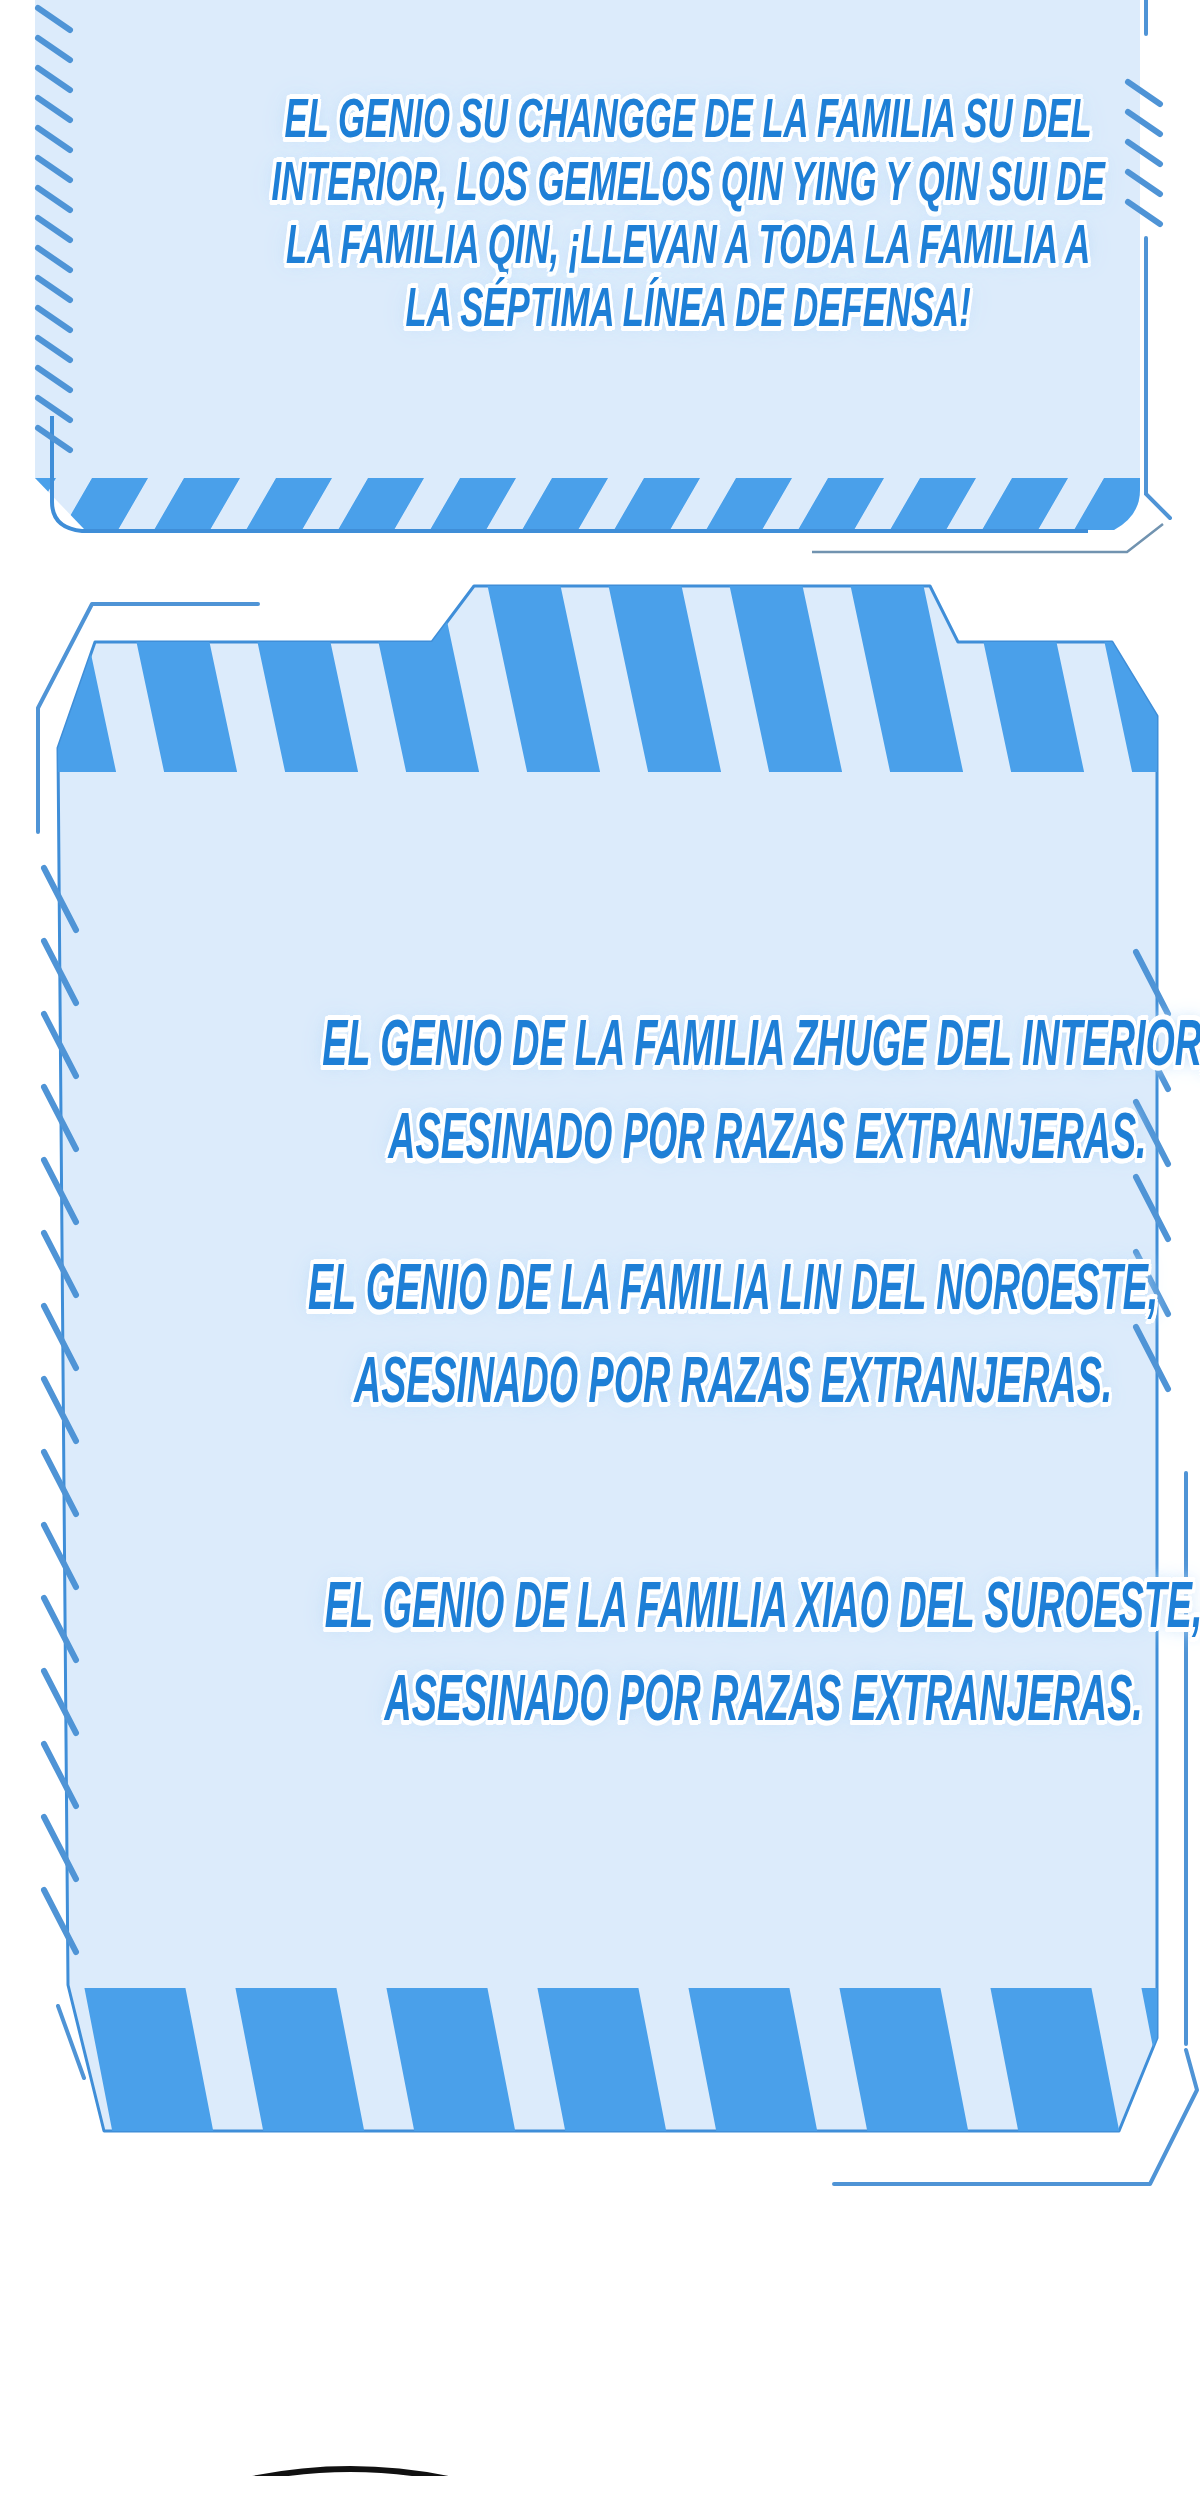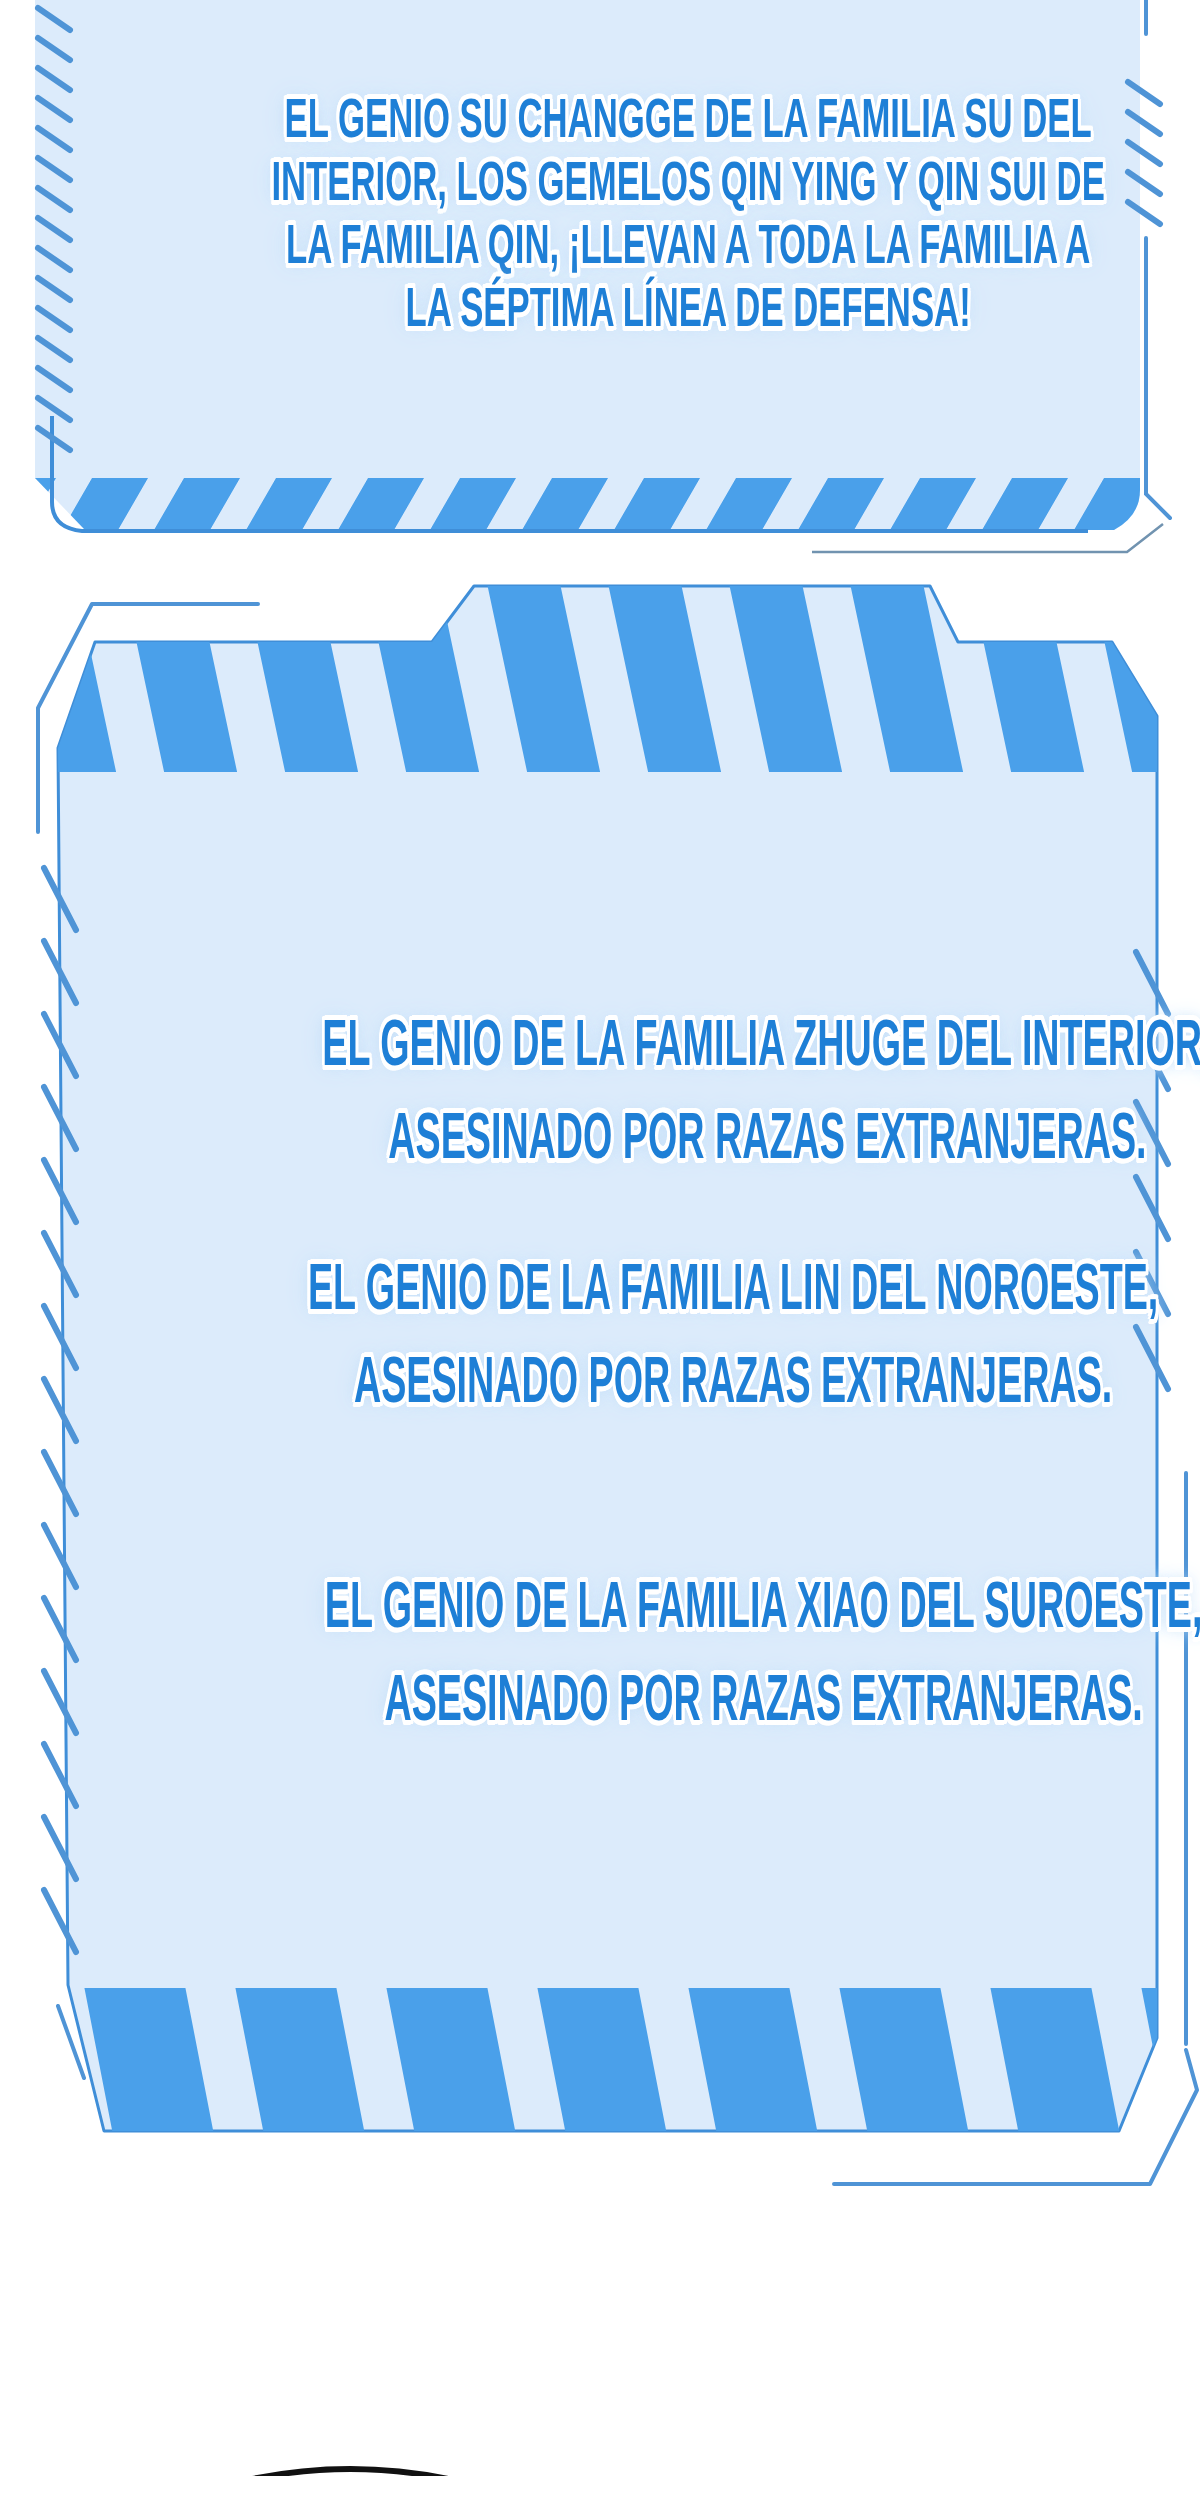--- a/index.html
+++ b/index.html
@@ -13,20 +13,21 @@
     --text-outline:#ffffff;
     --text-glow:#c3def7;
     --arc-black:#111111;
   }
   html,body{margin:0;padding:0;}
   body{background:var(--background,#fff);}
   .page{
     position:relative;width:1200px;height:2476px;overflow:hidden;
     background:var(--background,#fff);
     font-family:"Liberation Sans",sans-serif;
+    font-style:italic;
   }
   .art{position:absolute;left:0;top:0;}
   .caption{
     position:absolute;left:0;width:1200px;text-align:center;
     font-weight:bold;color:var(--text-blue,#1e7fd6);
     -webkit-text-stroke:0;
   }
   .squeeze{
     display:inline-block;white-space:nowrap;
     transform-origin:50% 0;

